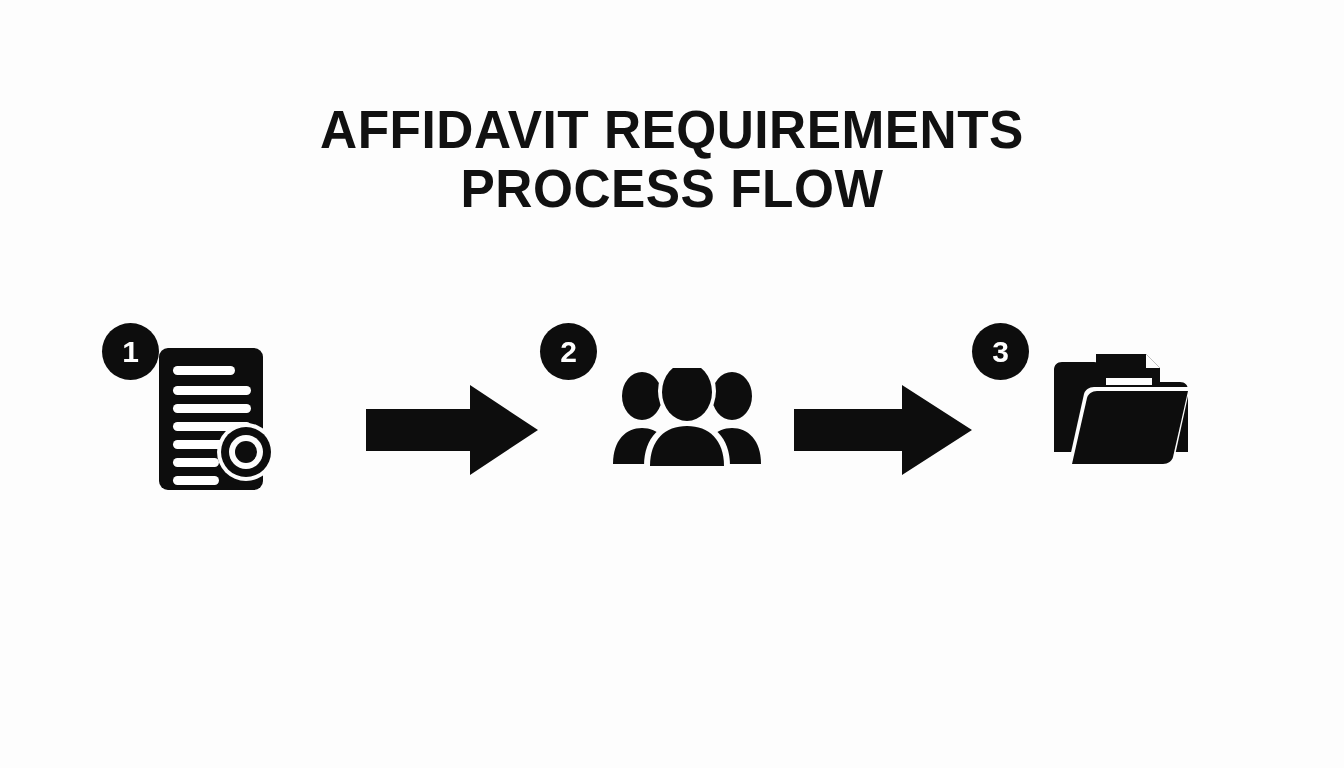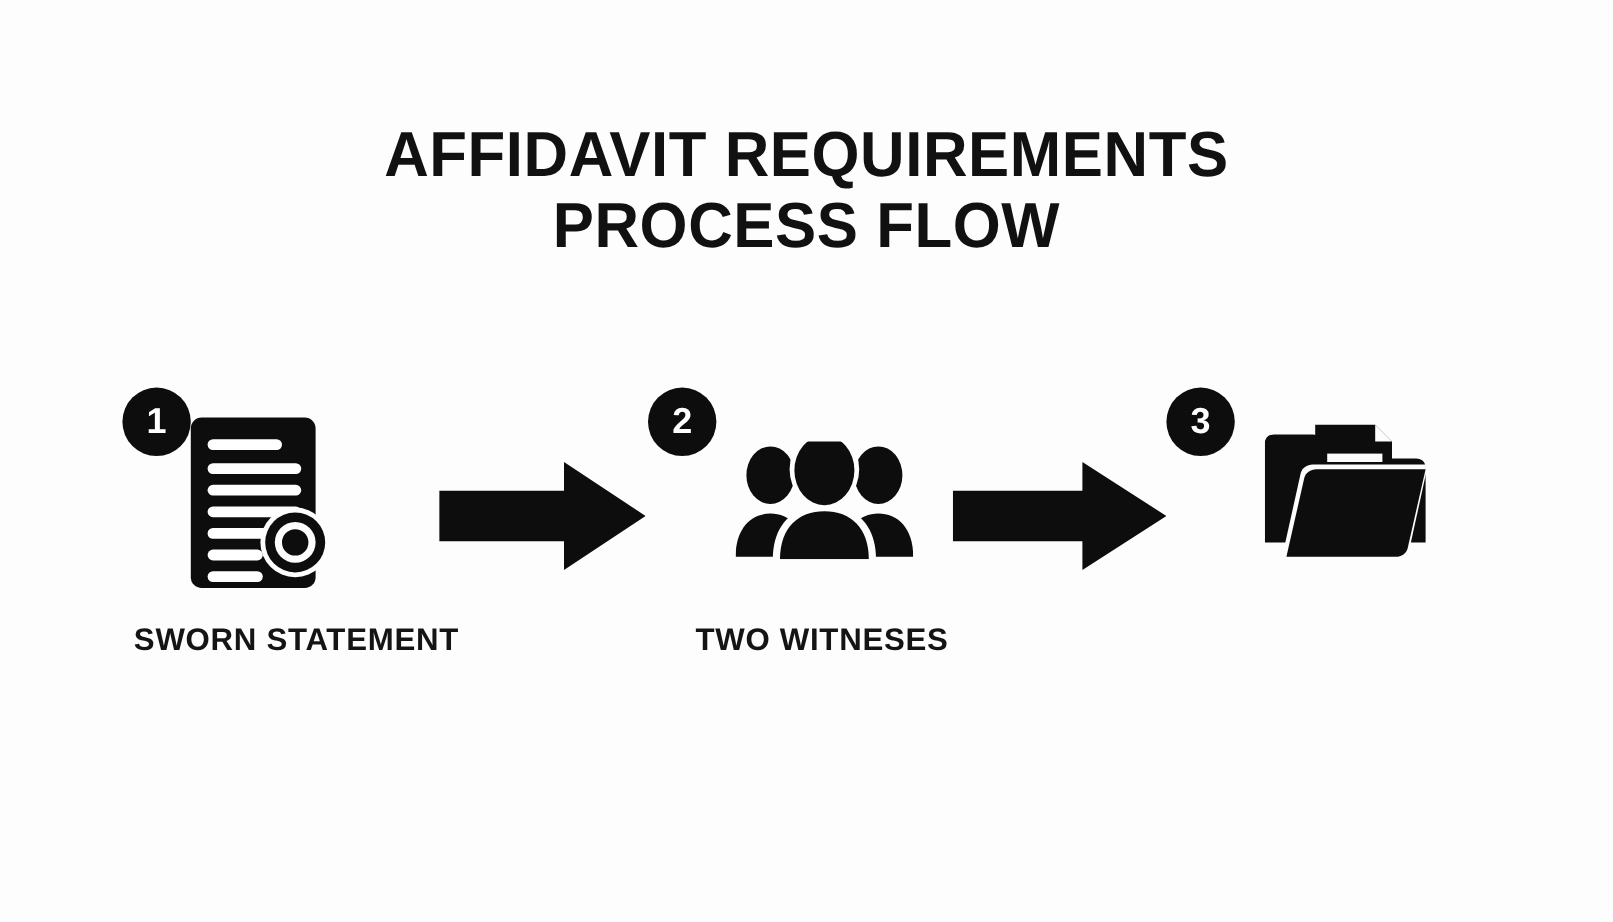--- a/index.html
+++ b/index.html
@@ -148,21 +148,20 @@
           <rect x="16" y="118" width="46" height="9" rx="4.5" fill="#ffffff"></rect>
           <rect x="16" y="136" width="46" height="9" rx="4.5" fill="#ffffff"></rect>
 
           <circle cx="89" cy="112" r="29" fill="#fdfdfd"></circle>
           <circle cx="89" cy="112" r="25" fill="#0d0d0d"></circle>
           <circle cx="89" cy="112" r="17" fill="#fdfdfd"></circle>
           <circle cx="89" cy="112" r="11" fill="#0d0d0d"></circle>
         </svg>
       </div>
 
-      <div class="step-label">SWORN STATEMENT</div>
     </div>
 
     <div class="step step-2">
 
       <div class="badge">2</div>
 
       <div class="icon-wrap" style="top:68px; left:73px;">
         <svg width="148" height="98" viewBox="0 0 148 98" xmlns="http://www.w3.org/2000/svg">
 
           <g fill="#0d0d0d">
@@ -180,21 +179,20 @@
             <path d="M31 98 C31 69 48 53 74 53 C100 53 117 69 117 98 Z"></path>
           </g>
 
           <g fill="#0d0d0d">
             <ellipse cx="74" cy="24" rx="25" ry="29"></ellipse>
             <path d="M37 98 C37 72 52 58 74 58 C96 58 111 72 111 98 Z"></path>
           </g>
         </svg>
       </div>
 
-      <div class="step-label">TWO WITNESES</div>
     </div>
 
     <div class="step step-3">
 
       <div class="badge">3</div>
 
       <div class="icon-wrap" style="top:48px; left:82px;">
         <svg width="142" height="120" viewBox="0 0 142 120" xmlns="http://www.w3.org/2000/svg">
 
           <path d="M0 22 C0 17 3 14 8 14 L40 14 C45 14 48 17 48 22 L48 34 L126 34 C131 34 134 37 134 42 L134 104 L0 104 Z" fill="#0d0d0d"></path>

